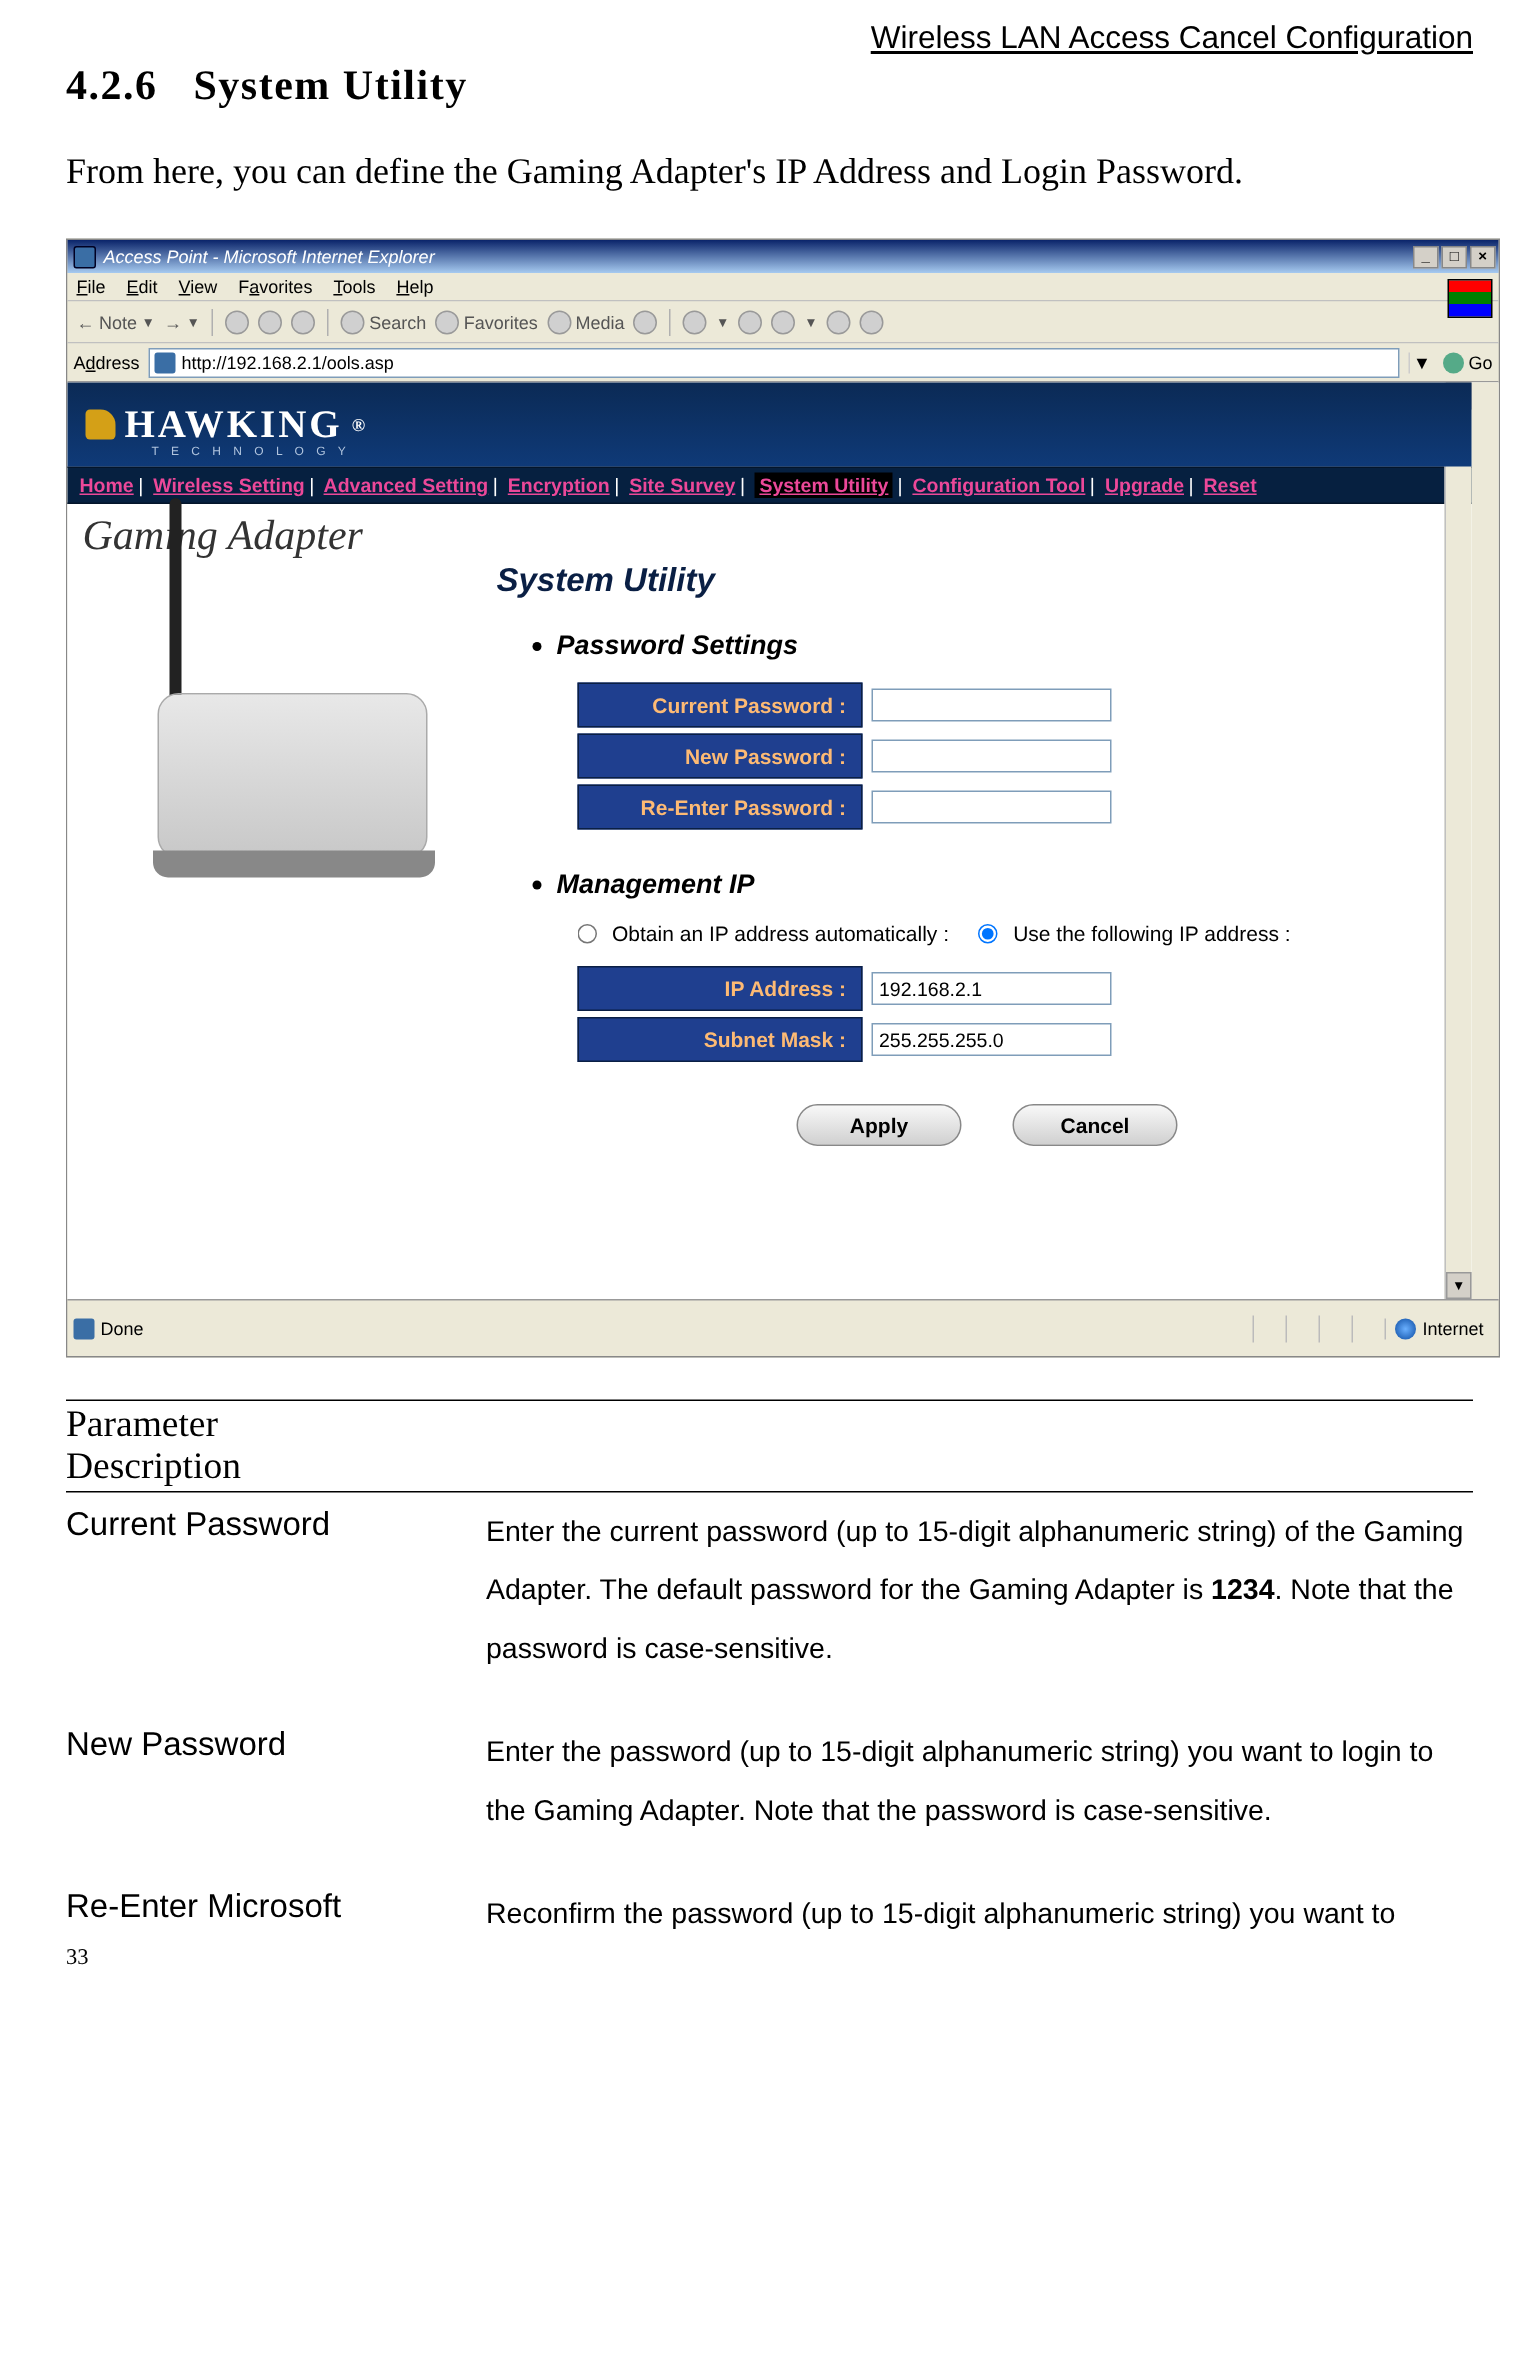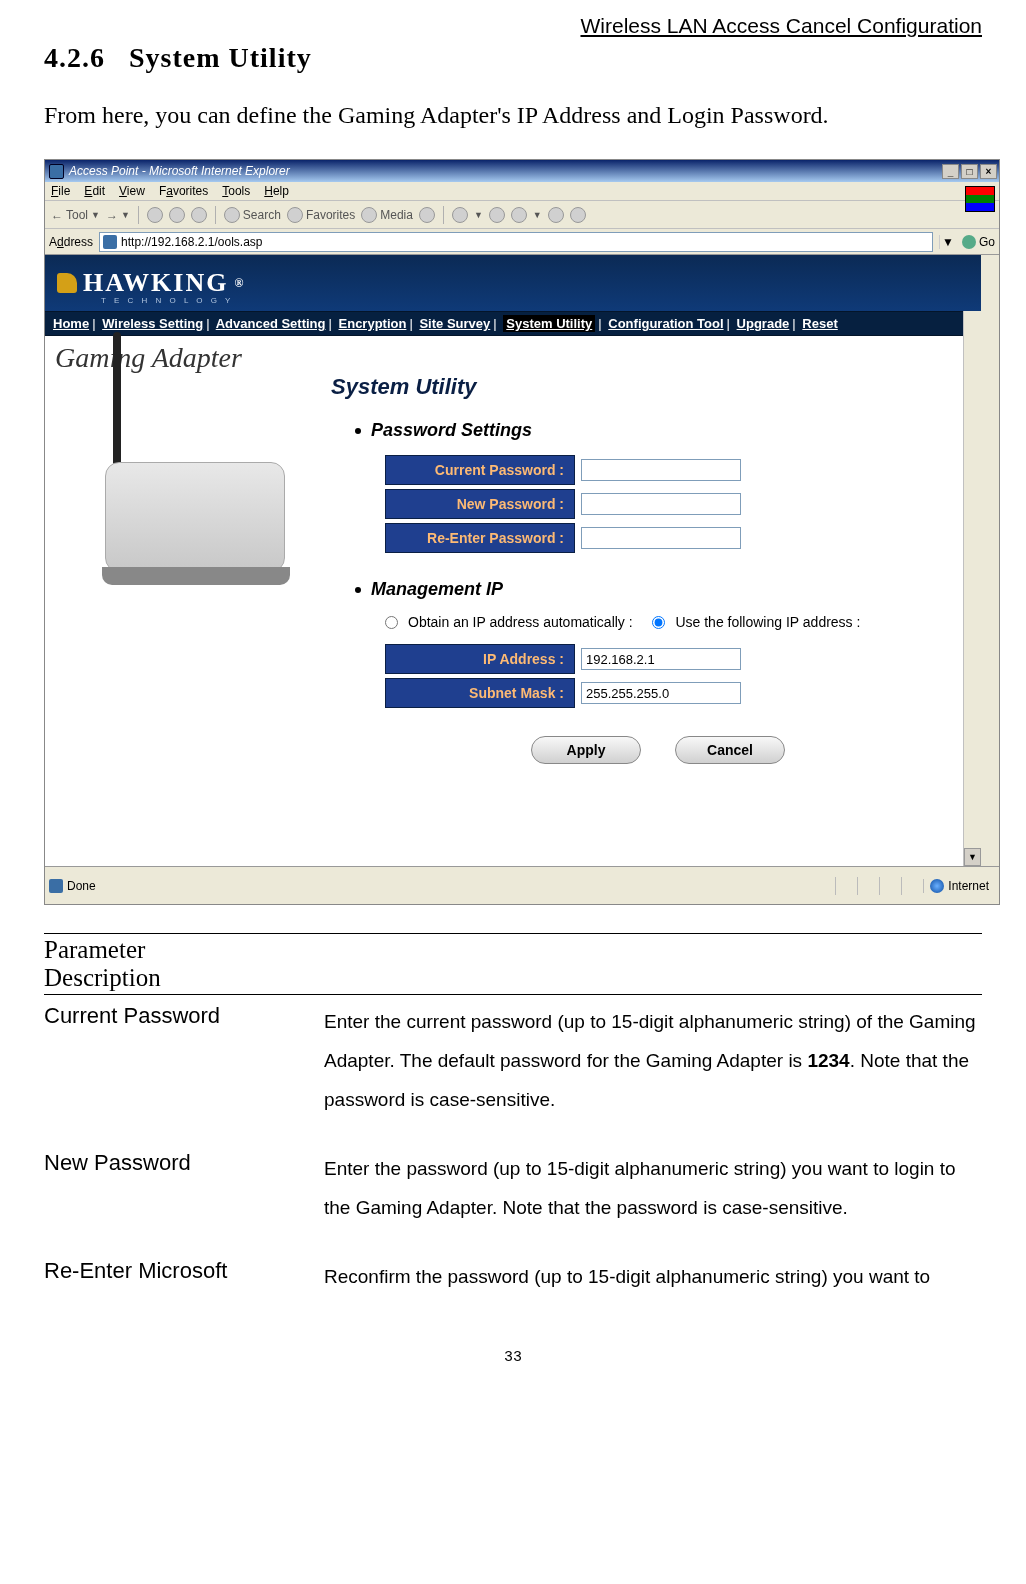--- a/index.html
+++ b/index.html
@@ -104,21 +104,21 @@
     display:flex; align-items:center; gap:6px;
   }
   .hawking-logo .reg { font-size:12px; vertical-align:super;}
   .hawking-sub { position:absolute; left:56px; bottom:6px; color:#b0c4de; font-size:8px; letter-spacing:3px;}
   .hawk-icon { width:20px; height:20px; background:#d4a017; border-radius:3px 10px 3px 3px;}
   .nav-strip {
     background:#062040; color:#fff; font-size:13px; font-weight:bold;
     padding: 4px 8px;
     border-top:1px solid #04152a; border-bottom:1px solid #04152a;
   }
-  .nav-strip a { color:#ffffff; text-decoration:underline; }
+  .nav-strip a { color:#ec4899; text-decoration:underline; }
   .nav-sep { color:#fff; font-weight:normal; margin:0 3px;}
   .nav-active { background:#000; padding:1px 3px; }
   .content-area {
     display:flex; background:#fff; min-height:530px;
   }
   .sidebar-col {
     width: 280px; padding: 0;
   }
   .ga-title { font-family: Georgia, "Times New Roman", serif; font-size:28px; font-style:italic; color:#333; padding:6px 10px 0 10px;}
   .device-pic {
@@ -182,21 +182,21 @@
     border:1px solid #000;
   }
   
   .param-table-hr { border:none; border-top:1.5px solid #000; margin: 0;}
   .param-head-row { display:flex; font-size:25px; padding: 2px 0; flex-direction: column;}
   .param-head-row .col1 { width: 280px;}
   .param-body-row { display:flex; padding: 8px 0 0 0;}
   .param-body-row .col1 { width: 280px; font-size:22px; font-family: Arial, Helvetica, sans-serif;}
   .param-body-row .col2 { flex:1; font-size:19px; font-family: Arial, Helvetica, sans-serif; line-height: 2.05;}
   .param-body-row + .param-body-row { margin-top: 22px;}
-  .page-number { text-align:center; font-size:15px; margin-top: 52px; font-family: Liberation Mono, monospace;}
+  .page-number { font-size:15px; font-family: Liberation Serif, serif;}
 </style>
 </head>
 <body>
 
 <div class="page">
 
   <div class="running-header">Wireless LAN Access Cancel Configuration</div>
 
   <h2 class="section-heading">
     <span>4.2.6</span>
@@ -220,21 +220,21 @@
       <span><u>F</u>ile</span>
       <span><u>E</u>dit</span>
       <span><u>V</u>iew</span>
       <span>F<u>a</u>vorites</span>
       <span><u>T</u>ools</span>
       <span><u>H</u>elp</span>
     </div>
     <span class="corner-logo"></span>
 
     <div class="toolbar">
-      <span class="tool-btn">← <span>Tool</span> <span class="caret-down">▼</span></span>
+      <span class="tool-btn">← <span>Note</span> <span class="caret-down">▼</span></span>
       <span class="tool-btn">→ <span class="caret-down">▼</span></span>
       <span class="tool-sep"></span>
       <span class="tool-icon"></span>
       <span class="tool-icon"></span>
       <span class="tool-icon"></span>
       <span class="tool-sep"></span>
       <span class="tool-btn">
           <span class="tool-icon"></span>
           <span>Search</span>
         </span>

